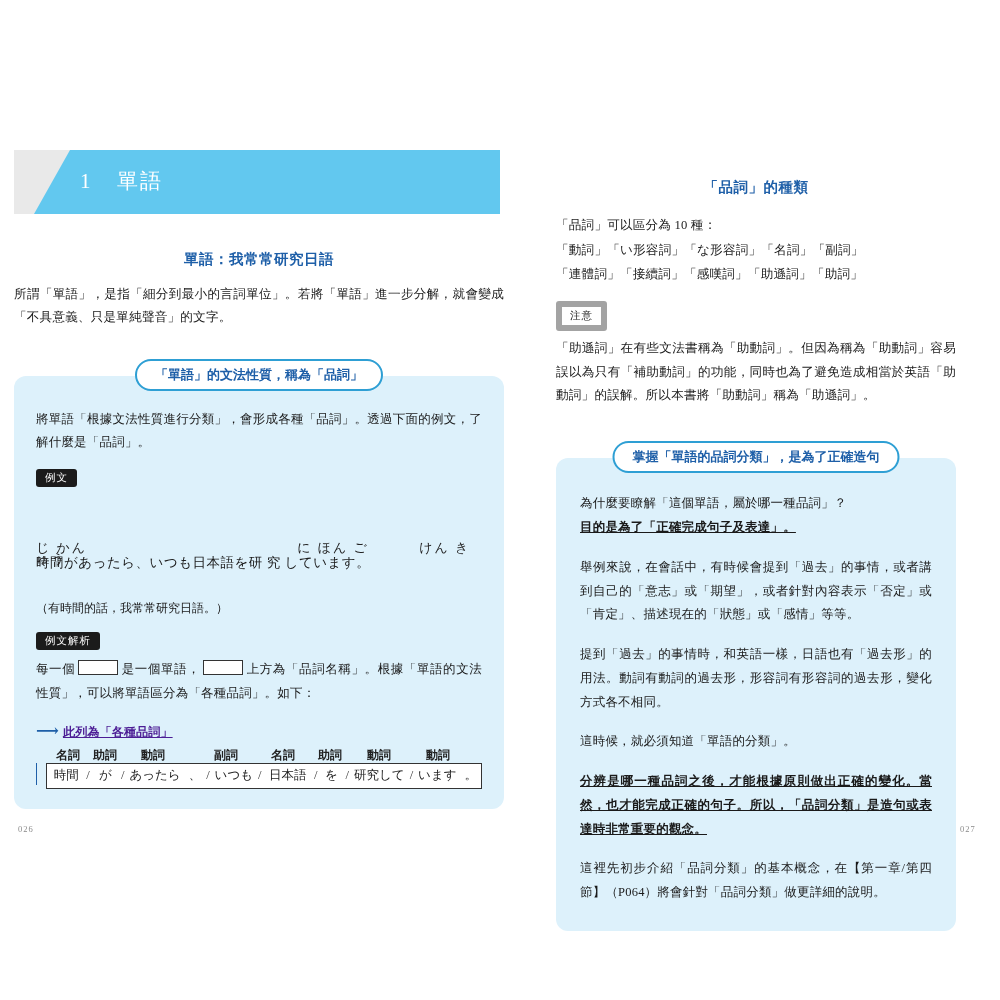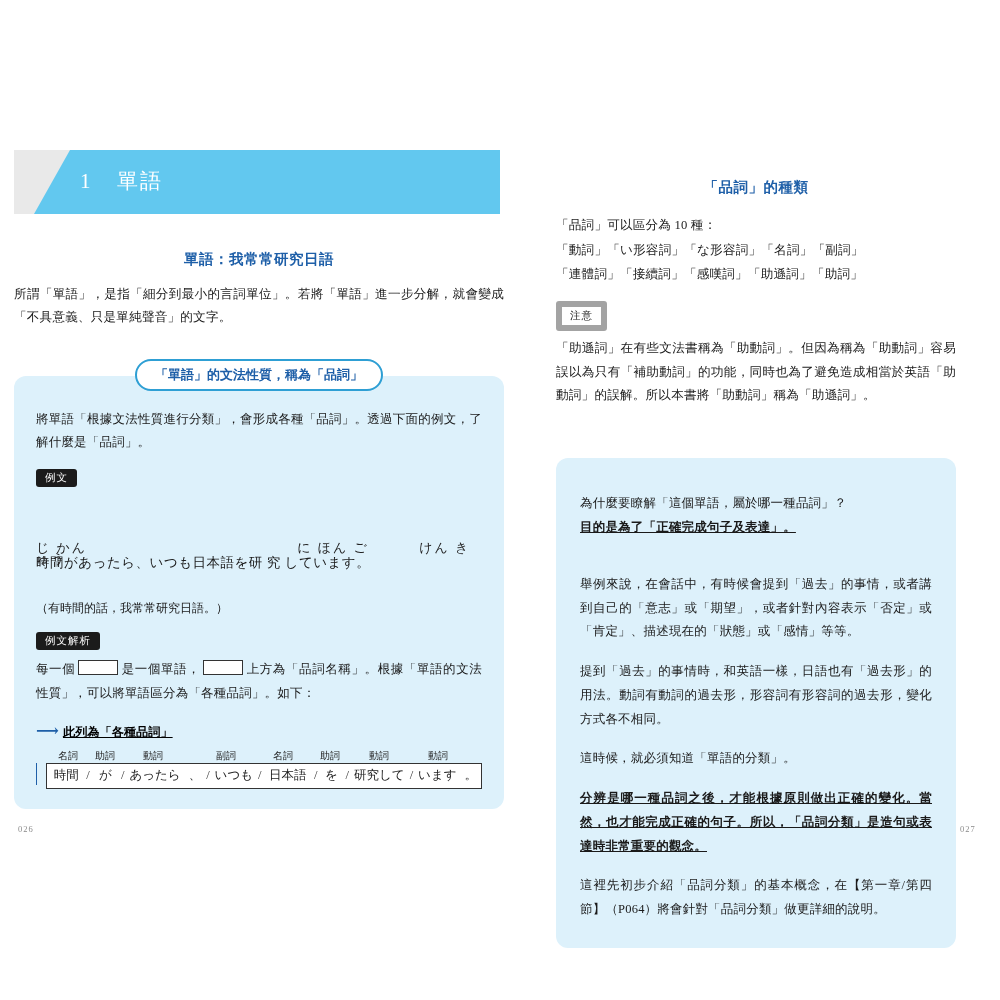--- a/index.html
+++ b/index.html
@@ -122,21 +122,21 @@
     height: 11px;
     line-height: 11px;
     margin-top: 47px;
   }
   .jp-trans {
     font-size: 12px;
     margin-top: 24px;
     line-height: 1.7;
   }
   .arrow-note {
-    color: #000000;
+    color: #4c1d95;
     font-weight: bold;
     font-size: 12.2px;
     margin-top: 18px;
     text-decoration: underline;
     display: inline-block;
   }
   .arrow-glyph {
     color: #1e5fa8;
     font-weight: bold;
     margin-right: 4px;
@@ -152,25 +152,26 @@
   }
 
   
   .parse-wrap {
     margin-top: 8px;
     position: relative;
     padding-left: 10px;
   }
   .pos-row {
     display: flex;
-    align-items: flex-start;
-    font-size: 10px;
+    align-items: center;
+    font-size: 12px;
     color: #222;
     height: 14px;
     margin-left: 2px;
+    font-weight: bold;
   }
   .pos-cell { text-align: center; }
   .tokens {
     display: flex;
     align-items: center;
     border: 1px solid #333;
     background: #fff;
     height: 26px;
     font-size: 12.5px;
     box-sizing: border-box;
@@ -336,25 +337,26 @@
     <div class="r-title">「品詞」的種類</div>
 
     <div class="r-p">「品詞」可以區分為 10 種：</div>
     <div class="list-line">「動詞」「い形容詞」「な形容詞」「名詞」「副詞」</div>
     <div class="list-line">「連體詞」「接續詞」「感嘆詞」「助遜詞」「助詞」</div>
 
     <div class="tag-note">注意</div>
     <div class="list-line" style="line-height:1.9;text-align:justify">「助遜詞」在有些文法書稱為「助動詞」。但因為稱為「助動詞」容易誤以為只有「補助動詞」的功能，同時也為了避免造成相當於英語「助動詞」的誤解。所以本書將「助動詞」稱為「助遜詞」。</div>
 
     <div class="blue-box" style="margin-top:50px;padding:34px 24px 26px 24px">
+      <div class="pill">掌握「單語的品詞分類」，是為了正確造句</div>
 
       <div class="box-p">為什麼要瞭解「這個單語，屬於哪一種品詞」？</div>
       <div class="box-p ul-b">目的是為了「正確完成句子及表達」。</div>
 
-      <div class="box-p" style="margin-top:33px">舉例來說，在會話中，有時候會提到「過去」的事情，或者講到自己的「意志」或「期望」，或者針對內容表示「否定」或「肯定」、描述現在的「狀態」或「感情」等等。</div>
+      <div class="box-p" style="margin-top:16px">舉例來說，在會話中，有時候會提到「過去」的事情，或者講到自己的「意志」或「期望」，或者針對內容表示「否定」或「肯定」、描述現在的「狀態」或「感情」等等。</div>
       <div class="box-p" style="margin-top:16px">提到「過去」的事情時，和英語一樣，日語也有「過去形」的用法。動詞有動詞的過去形，形容詞有形容詞的過去形，變化方式各不相同。</div>
       <div class="box-p" style="margin-top:16px">這時候，就必須知道「單語的分類」。</div>
       <div class="box-p ul-b" style="margin-top:16px">分辨是哪一種品詞之後，才能根據原則做出正確的變化。當然，也才能完成正確的句子。所以，「品詞分類」是造句或表達時非常重要的觀念。</div>
       <div class="box-p" style="margin-top:16px">這裡先初步介紹「品詞分類」的基本概念，在【第一章/第四節】（P064）將會針對「品詞分類」做更詳細的說明。</div>
     </div>
   </div>
 
   <div class="pageno right">027</div>
 
 </div>

